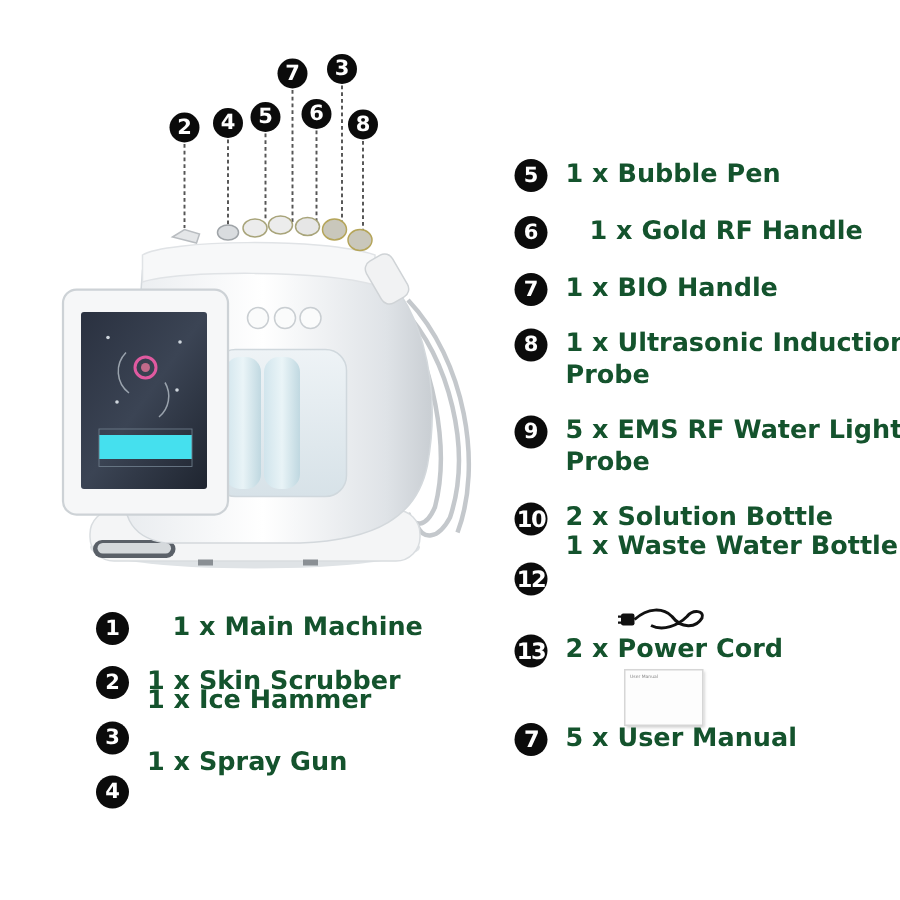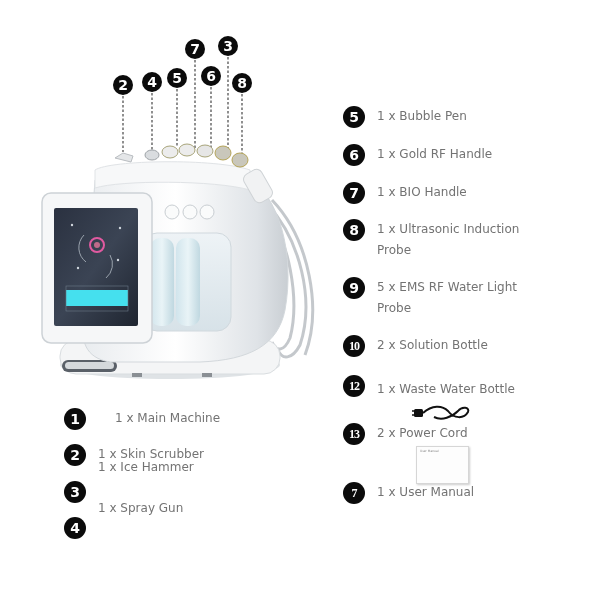--- a/index.html
+++ b/index.html
@@ -1,22 +1,22 @@
 <!DOCTYPE html>
 <html><head>
 <meta charset="utf-8">
 <style>
   * { margin:0; padding:0; box-sizing:border-box; }
   body { width:600px; height:600px; background:#ffffff; position:relative; overflow:hidden;
          font-family:"DejaVu Sans", "Liberation Sans", sans-serif; color:#1a1a1a; }
   .badge { position:absolute; width:22px; height:22px; border-radius:50%; background:#0b0b0b;
            color:#fff; font-size:14px; font-weight:bold; display:flex; align-items:center;
            justify-content:center; line-height:1; }
-  .badge.small-num { font-size:12px; letter-spacing:-1px;font-family:Liberation Serif, serif; }
-  .item-text { position:absolute; font-size:12px; line-height:21px; color:#737373; white-space:nowrap; }
+  .badge.small-num { font-size:15px; letter-spacing:-1px; }
+  .item-text { position:absolute; font-size:17px; line-height:21px; color:#14532d; white-space:nowrap;font-weight:bold; }
   .callout { position:absolute; width:20px; height:20px; border-radius:50%; background:#0b0b0b; color:#fff;
              font-size:14px; font-weight:bold; display:flex; align-items:center; justify-content:center; }
   .machine { position:absolute; left:0; top:0; }
 </style>
 </head>
 <body>
 
 <svg class="machine" width="600" height="600" viewBox="0 0 600 600">
   <defs>
     <linearGradient id="bodyG" x1="0" y1="0" x2="1" y2="0">
@@ -129,46 +129,46 @@
 
   <div class="badge" style="left:64px;top:517px">4</div>
   <div class="item-text" style="left:98px;top:498px">1 x Spray Gun</div>
 </div>
 
 <div>
   <div class="badge" style="left:343px;top:106px">5</div>
   <div class="item-text" style="left:377px;top:106px">1 x Bubble Pen</div>
 
   <div class="badge" style="left:343px;top:144px">6</div>
-  <div class="item-text" style="left:377px;top:144px">1 x Gold RF Handle</div>
+  <div class="item-text" style="left:393px;top:144px">1 x Gold RF Handle</div>
 
   <div class="badge" style="left:343px;top:182px">7</div>
   <div class="item-text" style="left:377px;top:182px">1 x BIO Handle</div>
 
   <div class="badge" style="left:343px;top:219px">8</div>
   <div class="item-text" style="left:377px;top:219px">1 x Ultrasonic Induction</div>
   <div class="item-text" style="left:377px;top:240px">Probe</div>
 
   <div class="badge" style="left:343px;top:277px">9</div>
   <div class="item-text" style="left:377px;top:277px">5 x EMS RF Water Light</div>
   <div class="item-text" style="left:377px;top:298px">Probe</div>
 
   <div class="badge small-num" style="left:343px;top:335px">10</div>
   <div class="item-text" style="left:377px;top:335px">2 x Solution Bottle</div>
 
   <div class="badge small-num" style="left:343px;top:375px">12</div>
-  <div class="item-text" style="left:377px;top:379px">1 x Waste Water Bottle</div>
+  <div class="item-text" style="left:377px;top:354px">1 x Waste Water Bottle</div>
 
   <svg style="position:absolute;left:412px;top:403px" width="60" height="22" viewBox="0 0 60 22">
     <rect x="2" y="6" width="9" height="8" rx="1.5" fill="#111"></rect>
     <line x1="0" y1="8" x2="3" y2="8" stroke="#111" stroke-width="1.5"></line>
     <line x1="0" y1="12" x2="3" y2="12" stroke="#111" stroke-width="1.5"></line>
     <path d="M11,10 C20,2 30,2 36,8 C42,16 52,16 56,9 C58,4 50,3 46,8 C40,14 30,18 22,14" fill="none" stroke="#111" stroke-width="2"></path>
   </svg>
   <div class="badge small-num" style="left:343px;top:423px">13</div>
   <div class="item-text" style="left:377px;top:423px">2 x Power Cord</div>
 
   <div style="position:absolute;left:416px;top:446px;width:53px;height:38px;background:#fdfdfd;border:1px solid #d6d6d6;box-shadow:1px 1px 2px #ccc;">
     <span style="position:absolute;left:3px;top:2px;font-size:3px;color:#888;">User Manual</span>
   </div>
   <div class="badge small-num" style="left:343px;top:482px">7</div>
-  <div class="item-text" style="left:377px;top:482px">1 x User Manual</div>
+  <div class="item-text" style="left:377px;top:482px">5 x User Manual</div>
 </div>
 
 </body></html>

